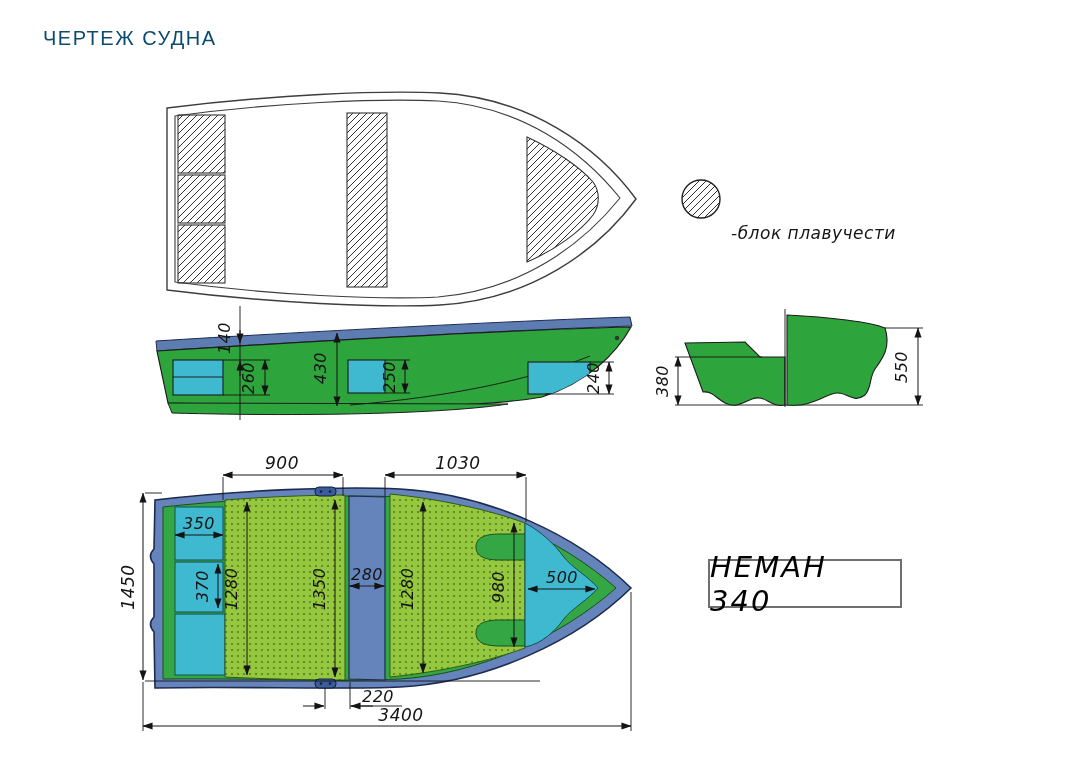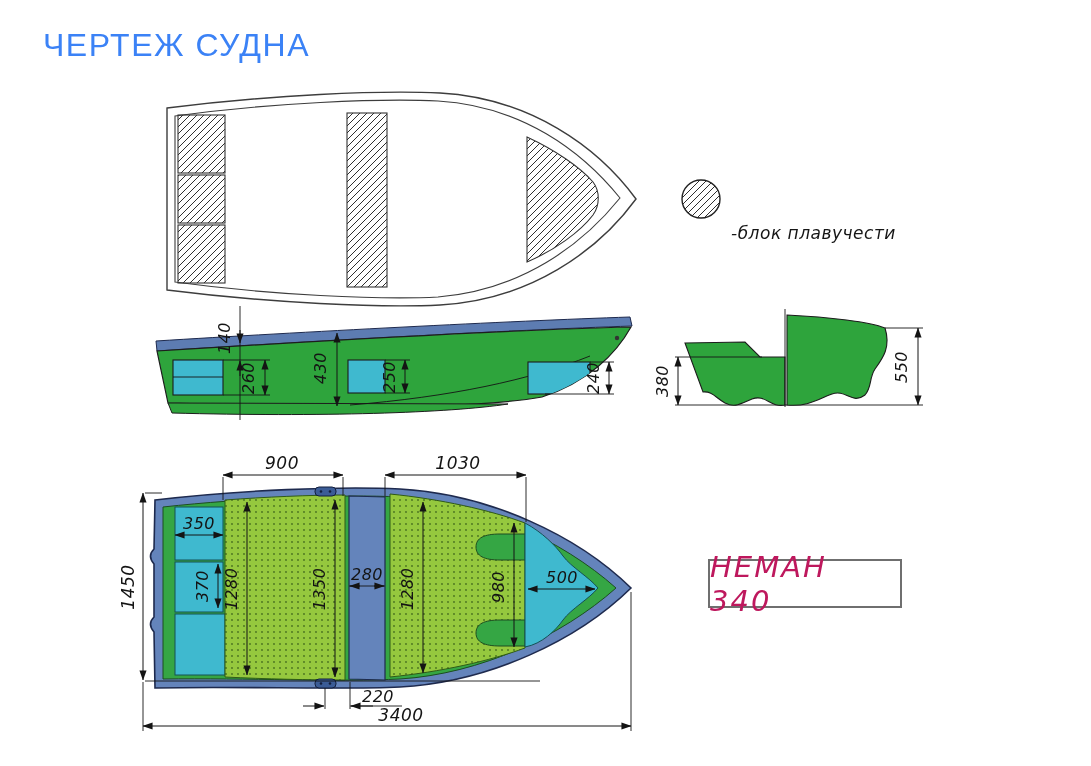--- a/index.html
+++ b/index.html
@@ -1,24 +1,24 @@
 <!DOCTYPE html>
 <html><head>
 <meta charset="utf-8">
 <style>
   html,body{margin:0;padding:0;background:#ffffff;}
   #canvas{position:relative;width:1091px;height:766px;background:#fff;overflow:hidden;
           font-family:"Liberation Sans", sans-serif;}
   .abs{position:absolute;}
-  .page-title{font-size:32px;font-weight:500;letter-spacing:1.5px;color:#3b82f6;}
+  .page-title{font-size:20px;font-weight:500;letter-spacing:1.5px;color:#0c4a6e;}
   .legend-label{font-style:italic;font-size:17px;color:#161616;letter-spacing:0.5px;
                 font-family:"DejaVu Sans", sans-serif;}
   .model-box{border:2px solid #6f6f6f;background:#fff;width:190px;height:45px;
              display:flex;align-items:center;justify-content:center;}
-  .model-text{font-style:italic;font-size:29px;color:#be185d;letter-spacing:2px;
+  .model-text{font-style:italic;font-size:29px;color:#000000;letter-spacing:2px;
               word-spacing:14px;font-family:"DejaVu Sans", sans-serif;}
   svg{display:block;}
   .dim{font:italic 16px "DejaVu Sans", sans-serif;fill:#141414;letter-spacing:0.5px;}
   .dimlg{font:italic 17px "DejaVu Sans", sans-serif;fill:#141414;letter-spacing:0.5px;}
   .dl{stroke:#141414;stroke-width:1;fill:none;}
   .thin{stroke:#141414;stroke-width:0.9;fill:none;}
   .outl{stroke:#3d3d3d;stroke-width:1.4;fill:#ffffff;}
   .outl2{stroke:#3d3d3d;stroke-width:1.1;fill:none;}
 </style>
 </head>

